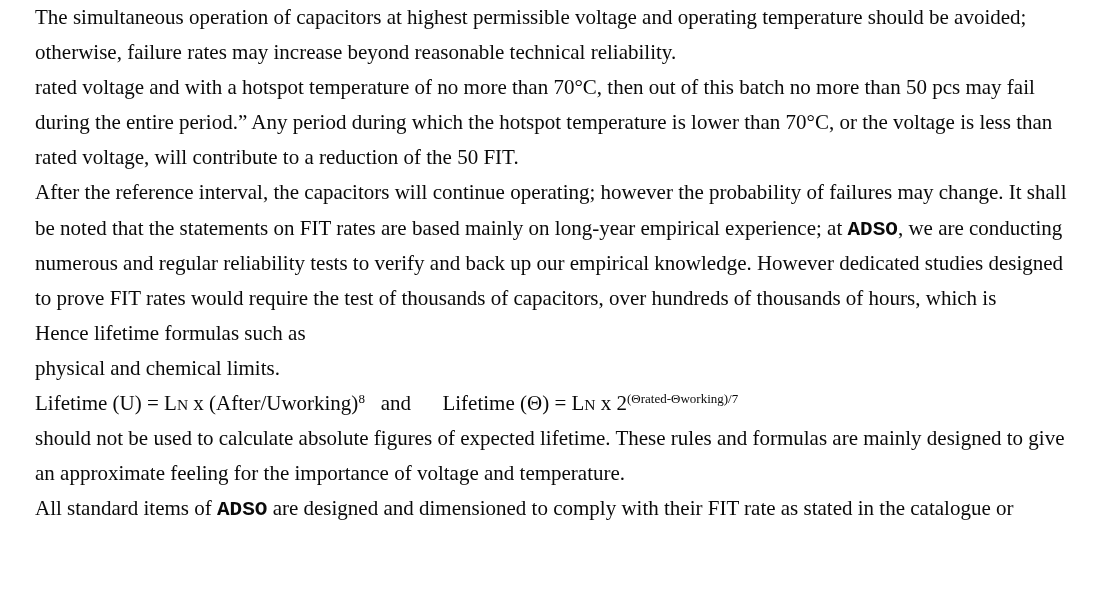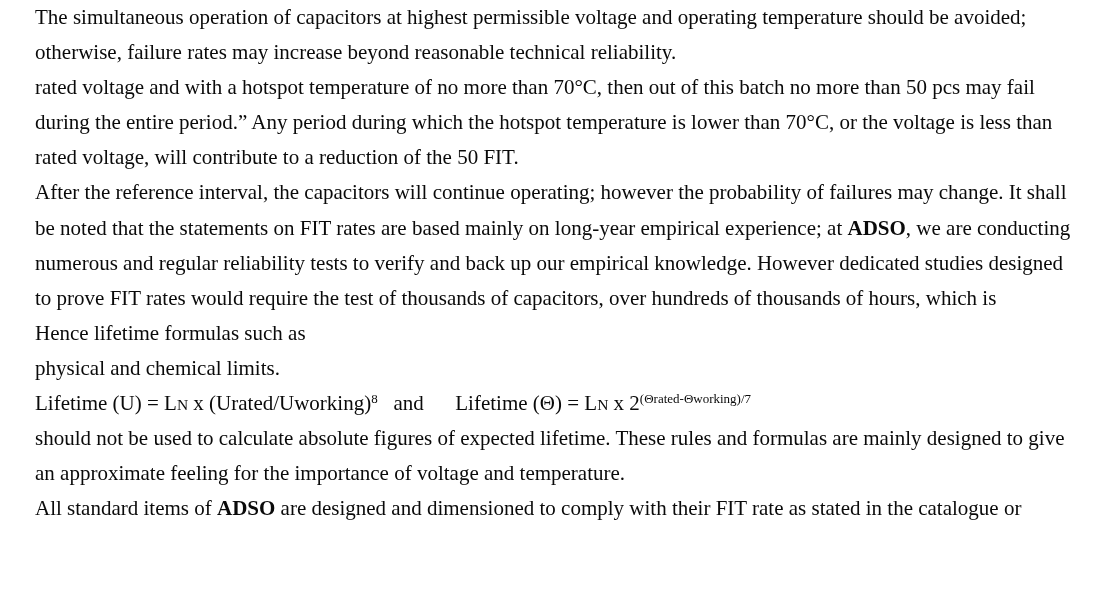--- a/index.html
+++ b/index.html
@@ -23,21 +23,21 @@
     font-family: "Liberation Serif", "DejaVu Serif", serif;
     font-size: 21px;
     color: #0a0a0a;
   }
   .line {
     height: 35.1px;
     line-height: 35.1px;
     white-space: pre;
   }
   .seg-normal { }
-  .seg-bold { font-weight: bold; }
+  .seg-bold { font-weight: bold; font-family: Liberation Mono, monospace; }
   .seg-sup {
     font-size: 13px;
     position: relative;
     top: -0.52em;
     line-height: 0;
   }
   .seg-smallcap {
     font-size: 15.5px;
   }
 </style>
@@ -50,18 +50,18 @@
       <div class="line"><span class="seg-normal">otherwise, failure rates may increase beyond reasonable technical reliability.</span></div>
       <div class="line"><span class="seg-normal">rated voltage and with a hotspot temperature of no more than 70°C, then out of this batch no more than 50 pcs may fail</span></div>
       <div class="line"><span class="seg-normal">during the entire period.” Any period during which the hotspot temperature is lower than 70°C, or the voltage is less than</span></div>
       <div class="line"><span class="seg-normal">rated voltage, will contribute to a reduction of the 50 FIT.</span></div>
       <div class="line"><span class="seg-normal">After the reference interval, the capacitors will continue operating; however the probability of failures may change. It shall</span></div>
       <div class="line"><span class="seg-normal">be noted that the statements on FIT rates are based mainly on long-year empirical experience; at </span><span class="seg-bold">ADSO</span><span class="seg-normal">, we are conducting</span></div>
       <div class="line"><span class="seg-normal">numerous and regular reliability tests to verify and back up our empirical knowledge. However dedicated studies designed</span></div>
       <div class="line"><span class="seg-normal">to prove FIT rates would require the test of thousands of capacitors, over hundreds of thousands of hours, which is</span></div>
       <div class="line"><span class="seg-normal">Hence lifetime formulas such as</span></div>
       <div class="line"><span class="seg-normal">physical and chemical limits.</span></div>
-      <div class="line"><span class="seg-normal">Lifetime (U) = L</span><span class="seg-smallcap">N</span><span class="seg-normal"> x (Urated/Uworking)</span><span class="seg-sup">8</span><span class="seg-normal">   and      Lifetime (Θ) = L</span><span class="seg-smallcap">N</span><span class="seg-normal"> x 2</span><span class="seg-sup">(Θrated-Θworking)/7</span></div>
+      <div class="line"><span class="seg-normal">Lifetime (U) = L</span><span class="seg-smallcap">N</span><span class="seg-normal"> x (After/Uworking)</span><span class="seg-sup">8</span><span class="seg-normal">   and      Lifetime (Θ) = L</span><span class="seg-smallcap">N</span><span class="seg-normal"> x 2</span><span class="seg-sup">(Θrated-Θworking)/7</span></div>
       <div class="line"><span class="seg-normal">should not be used to calculate absolute figures of expected lifetime. These rules and formulas are mainly designed to give</span></div>
       <div class="line"><span class="seg-normal">an approximate feeling for the importance of voltage and temperature.</span></div>
       <div class="line"><span class="seg-normal">All standard items of </span><span class="seg-bold">ADSO</span><span class="seg-normal"> are designed and dimensioned to comply with their FIT rate as stated in the catalogue or</span></div>
     </div>
 </div>
 
 </body></html>

